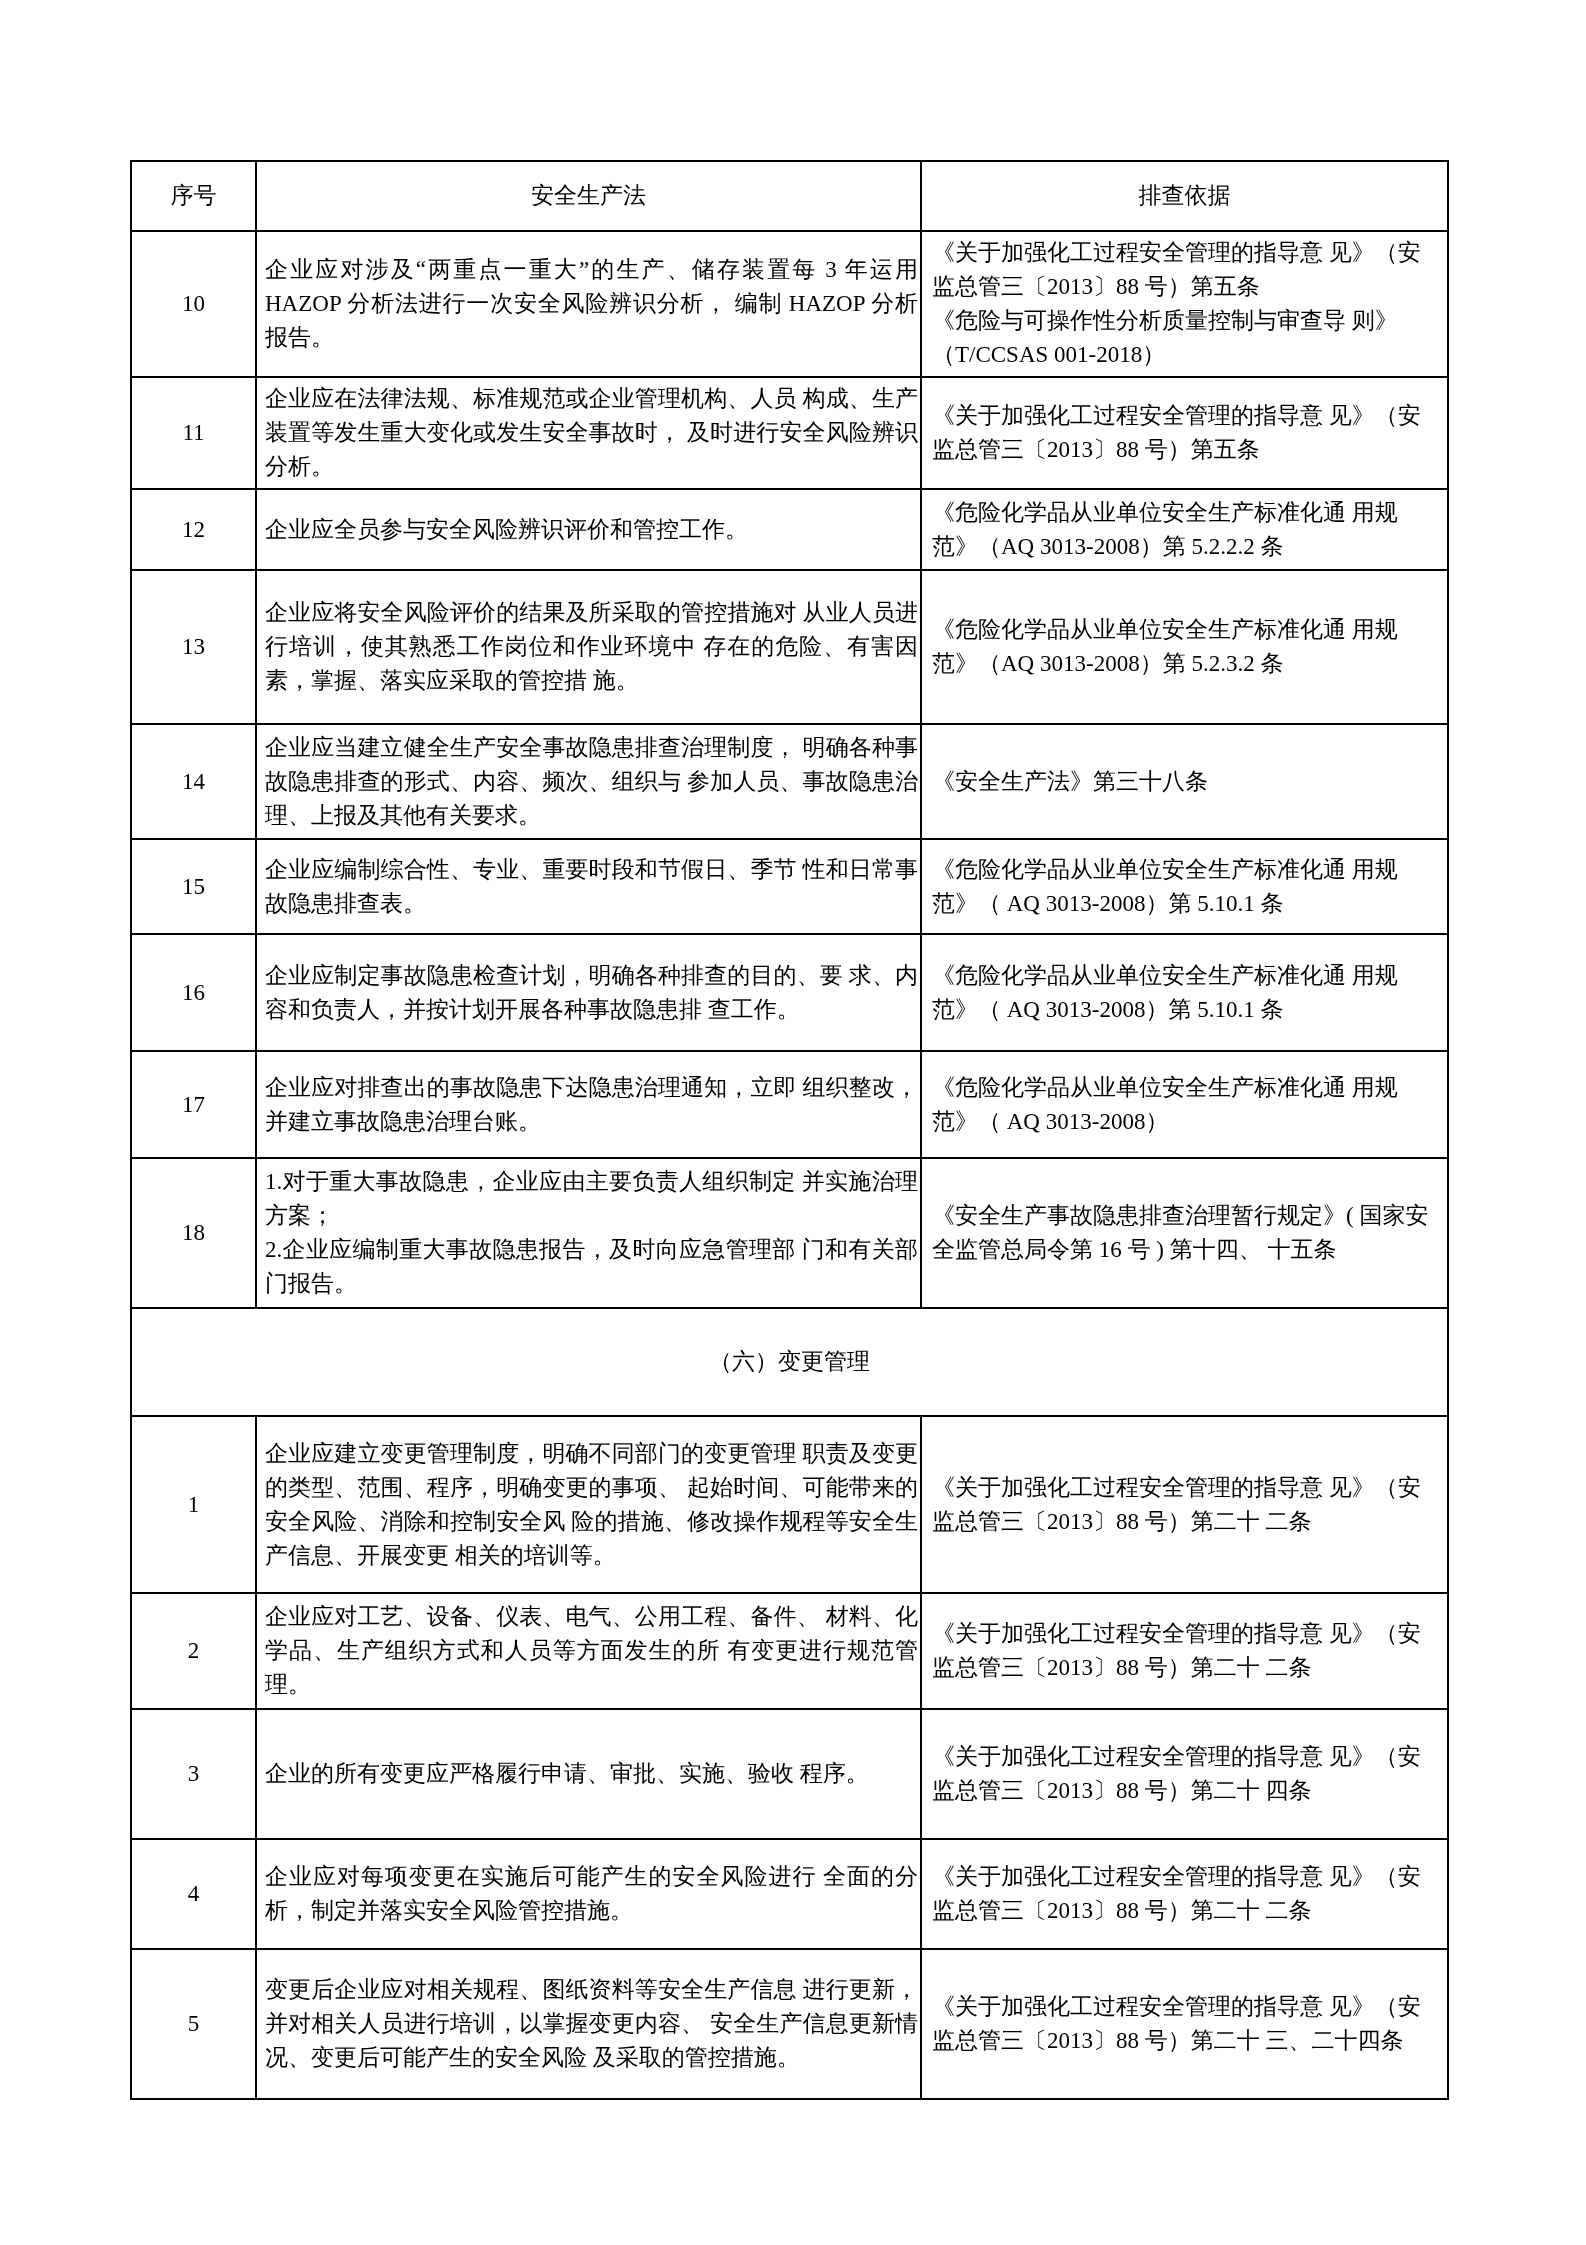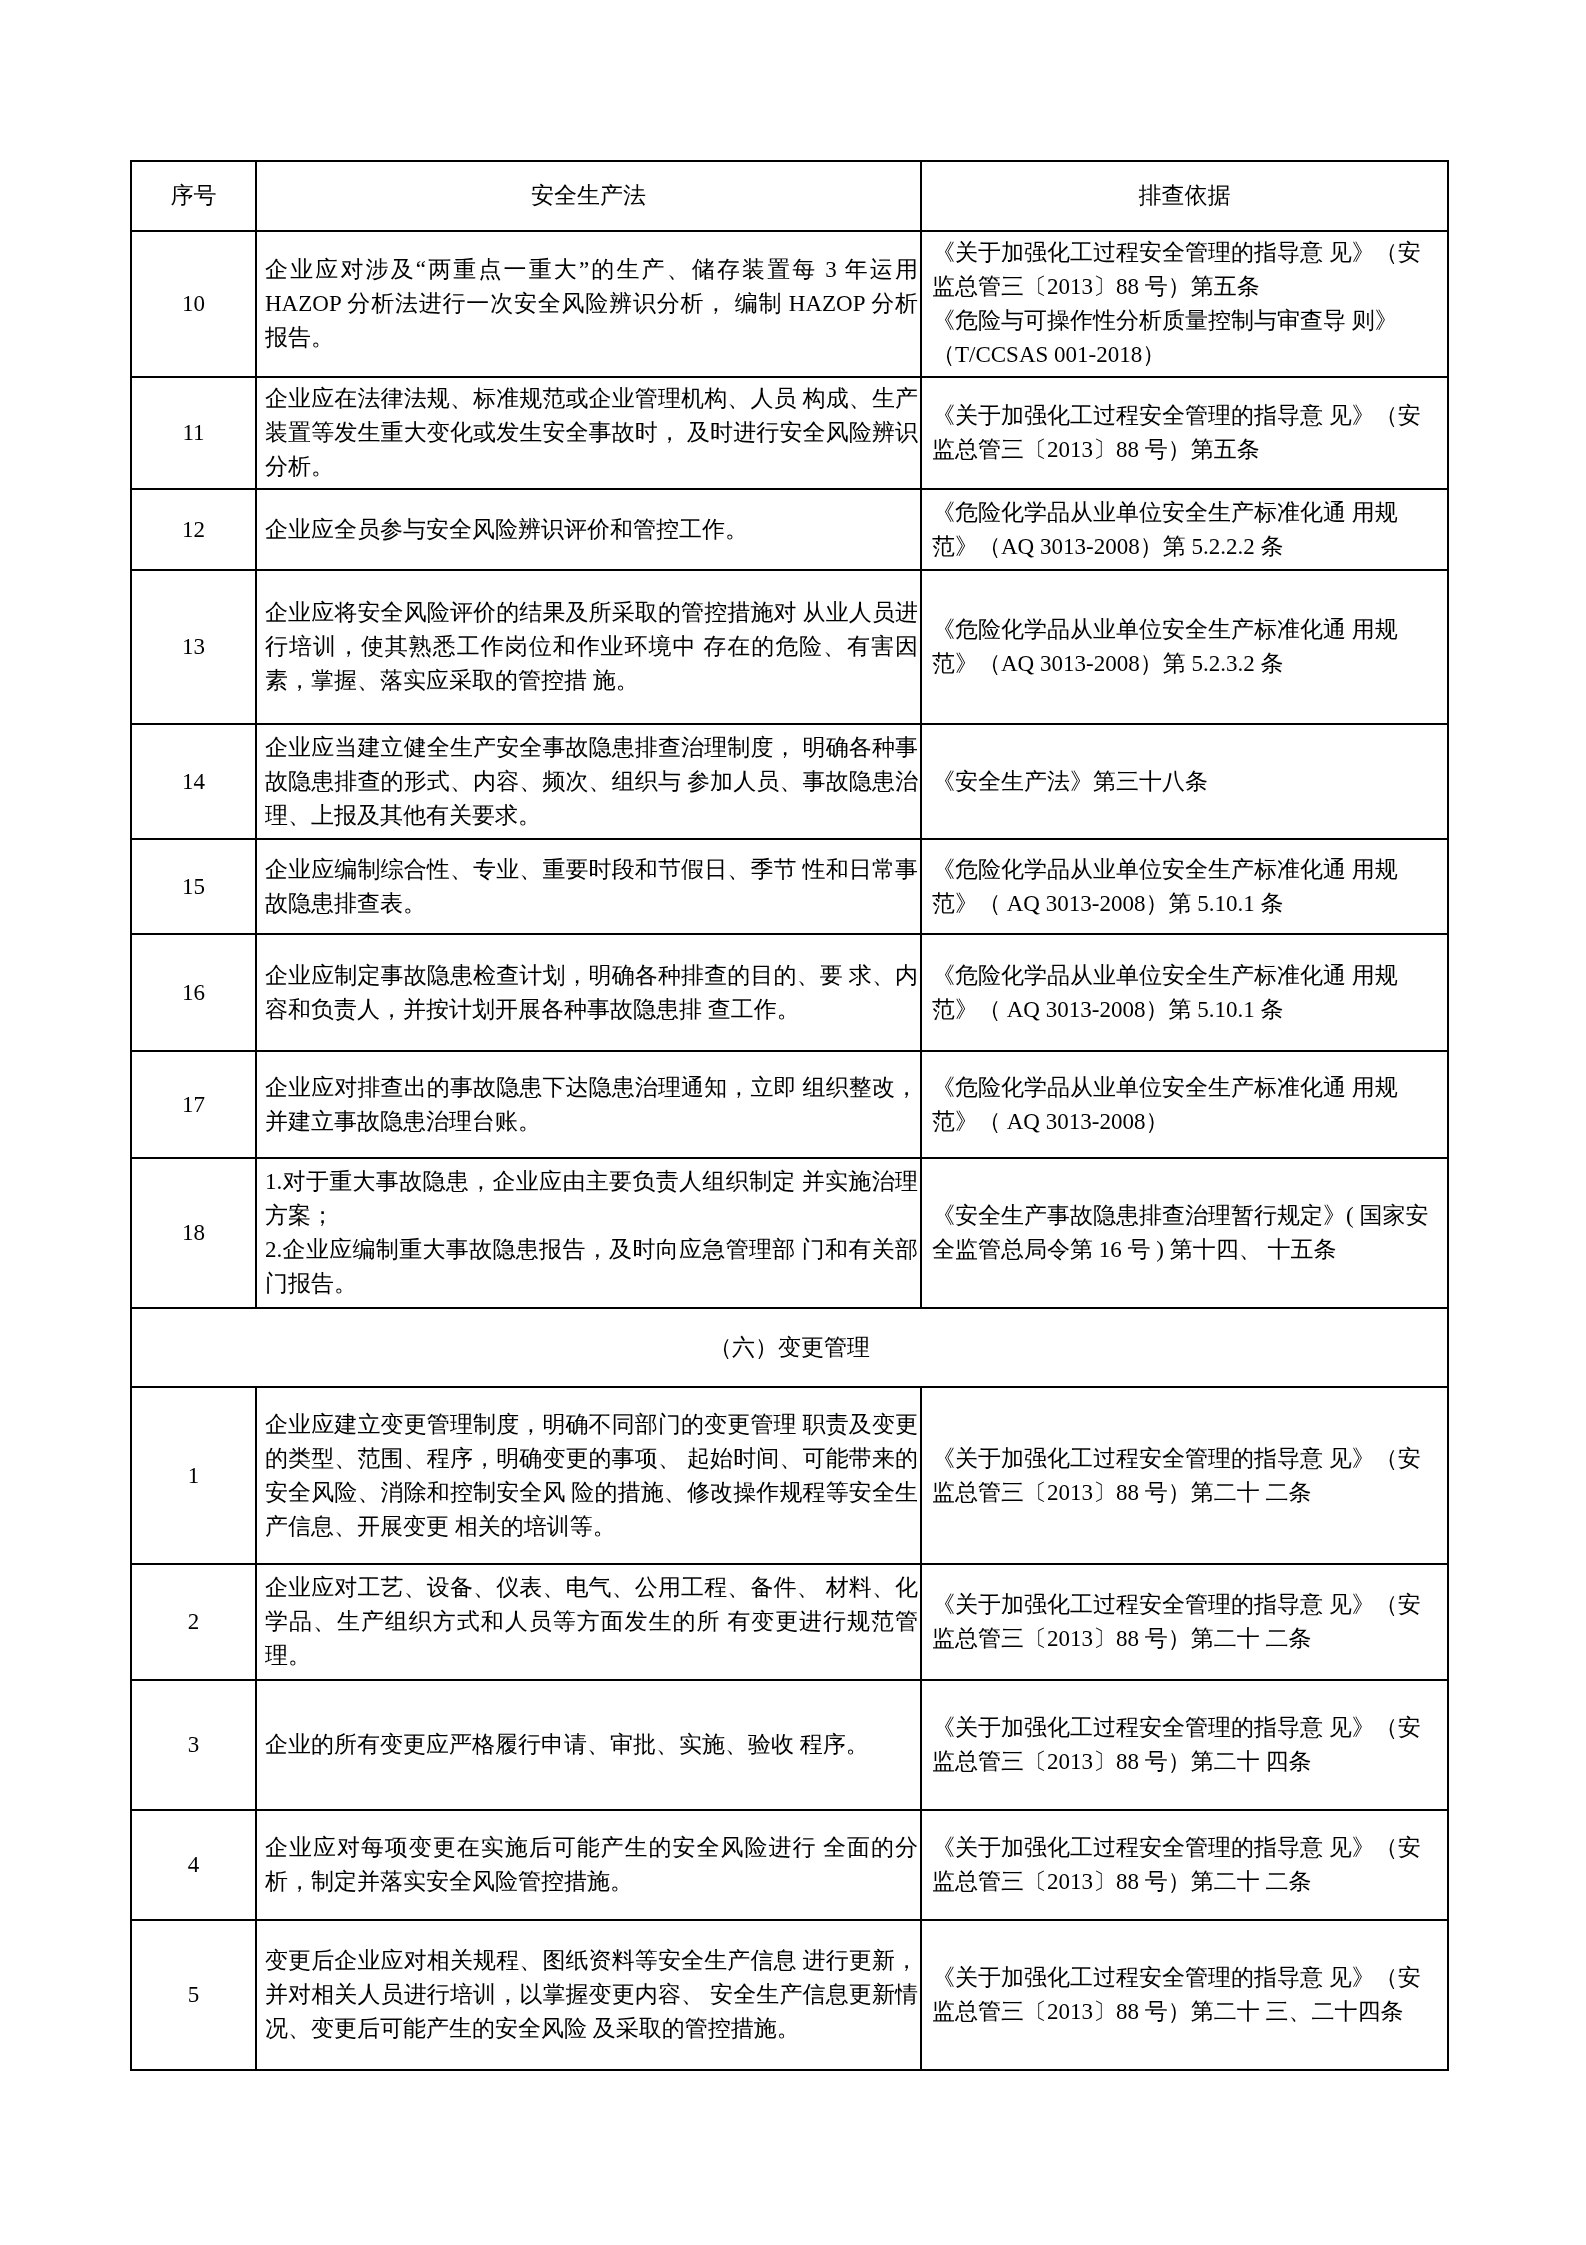--- a/index.html
+++ b/index.html
@@ -115,21 +115,21 @@
       <td class="no">17</td>
       <td class="content">企业应对排查出的事故隐患下达隐患治理通知，立即 组织整改，并建立事故隐患治理台账。</td>
       <td class="basis">《危险化学品从业单位安全生产标准化通 用规范》（ AQ 3013-2008）</td>
     </tr>
     <tr style="height:150px">
       <td class="no">18</td>
       <td class="content">1.对于重大事故隐患，企业应由主要负责人组织制定 并实施治理方案；
 2.企业应编制重大事故隐患报告，及时向应急管理部 门和有关部门报告。</td>
       <td class="basis">《安全生产事故隐患排查治理暂行规定》( 国家安全监管总局令第 16 号 ) 第十四、 十五条</td>
     </tr>
-    <tr style="height:79px">
+    <tr style="height:108px">
       <td class="section" colspan="3">（六）变更管理</td>
     </tr>
     <tr style="height:177px">
       <td class="no">1</td>
       <td class="content">企业应建立变更管理制度，明确不同部门的变更管理 职责及变更的类型、范围、程序，明确变更的事项、 起始时间、可能带来的安全风险、消除和控制安全风 险的措施、修改操作规程等安全生产信息、开展变更 相关的培训等。</td>
       <td class="basis">《关于加强化工过程安全管理的指导意 见》（安监总管三〔2013〕88 号）第二十 二条</td>
     </tr>
     <tr style="height:116px">
       <td class="no">2</td>
       <td class="content">企业应对工艺、设备、仪表、电气、公用工程、备件、 材料、化学品、生产组织方式和人员等方面发生的所 有变更进行规范管理。</td>

